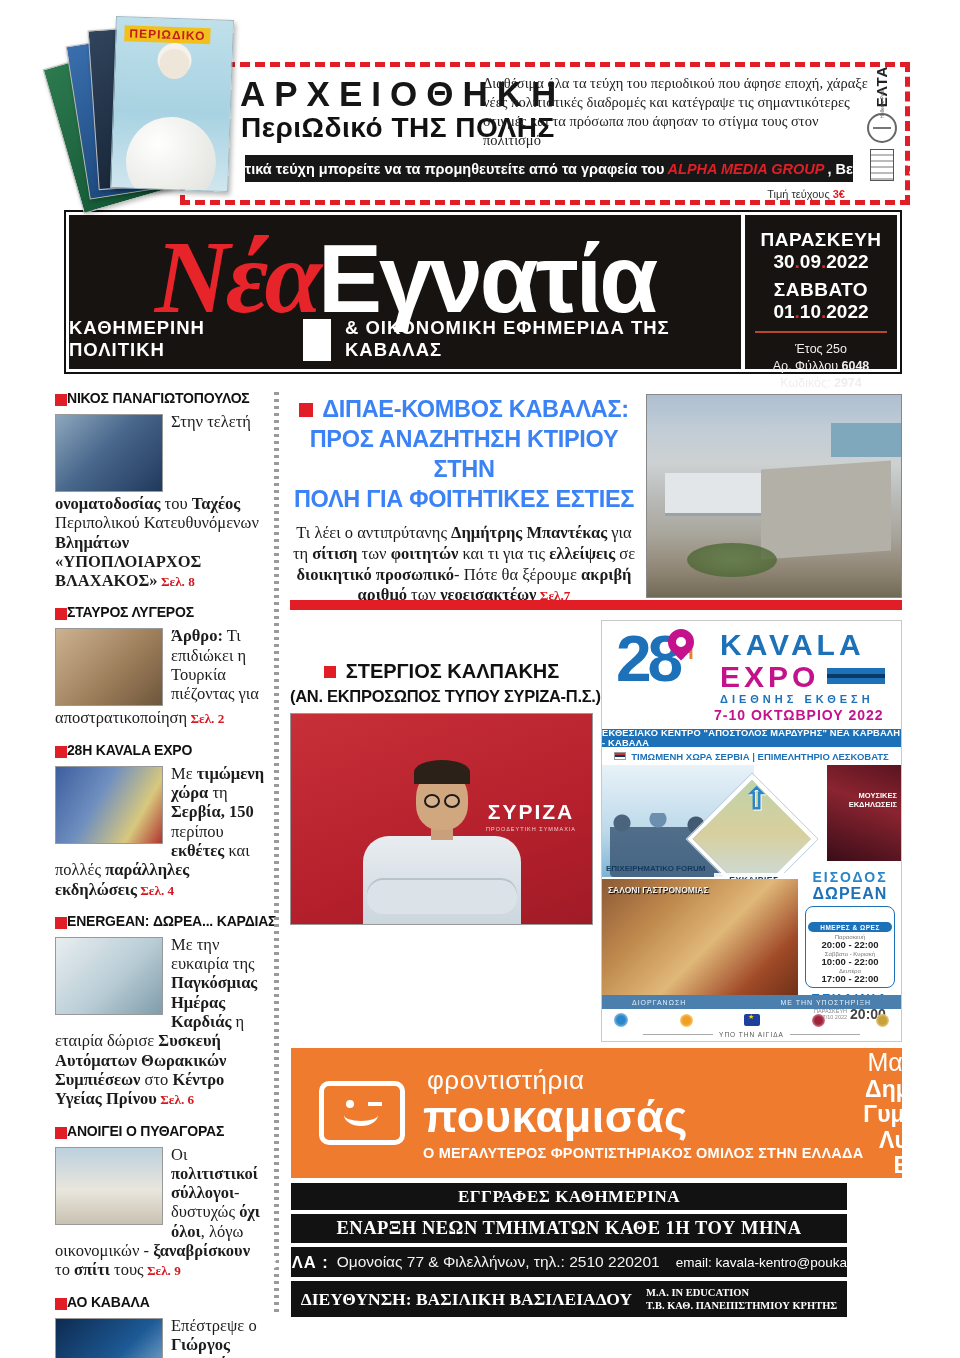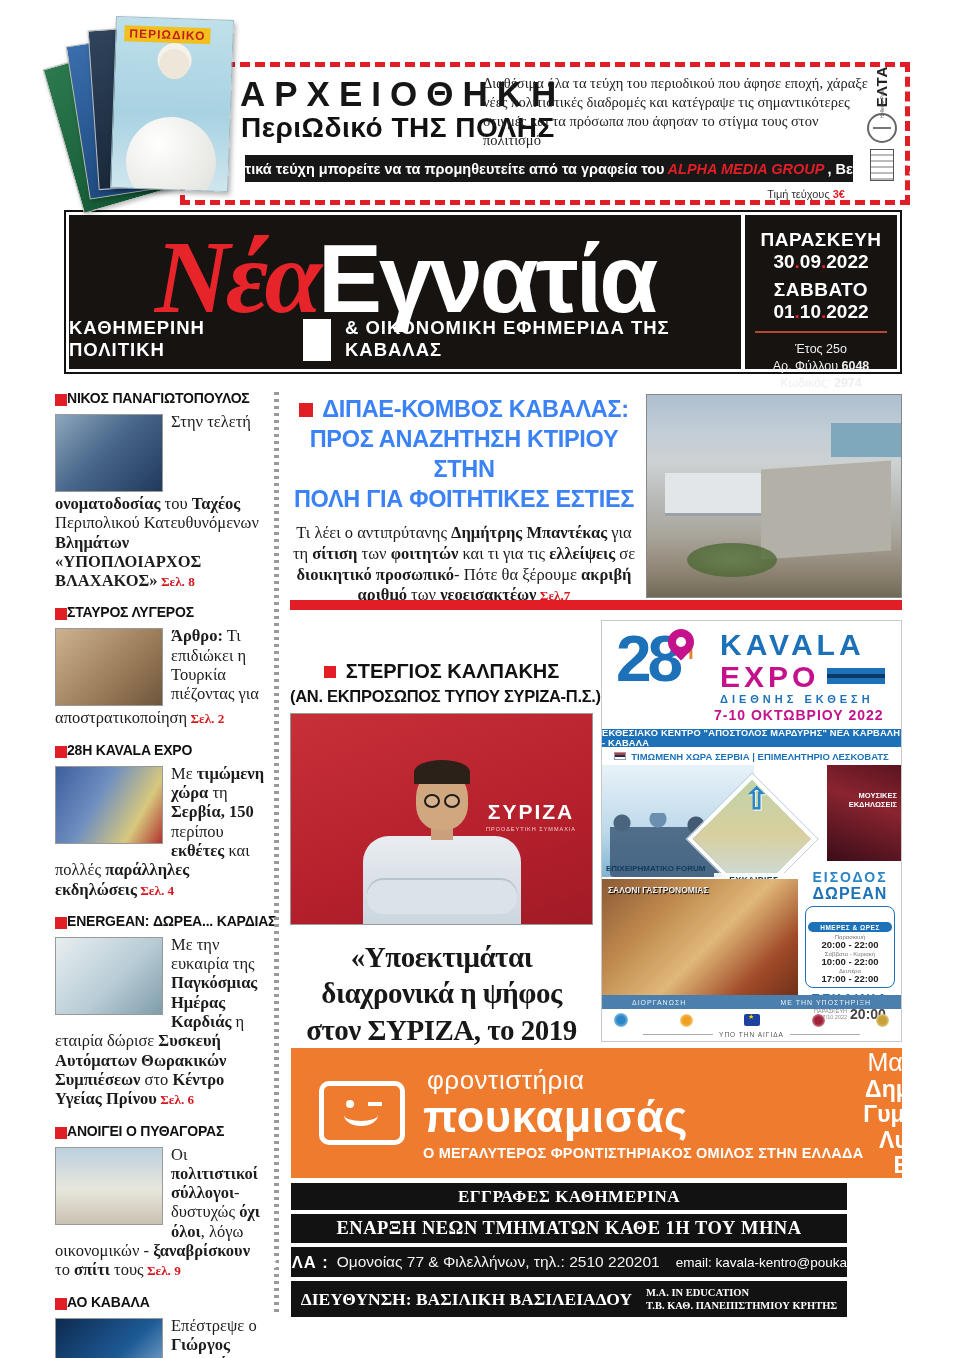--- a/index.html
+++ b/index.html
@@ -357,30 +357,20 @@
       <div class="man-hair"></div>
       <div class="man-glasses">
           <i></i>
           <i></i>
         </div>
       <div class="syriza">
         <div class="s1">ΣΥΡΙΖΑ</div>
         <div class="s2">ΠΡΟΟΔΕΥΤΙΚΗ ΣΥΜΜΑΧΙΑ</div>
       </div>
     </div>
-    <div class="kal-quote">
-      <div>«Υποεκτιμάται</div>
-      <div>διαχρονικά η ψήφος</div>
-      <div>στον ΣΥΡΙΖΑ, το 2019</div>
-      <div>μας έδιναν 25%</div>
-      <div>
-        <span>και πήραμε 32%»</span>
-        <span class="pg">Σελ. 5</span>
-      </div>
-    </div>
   </div>
 
   <div id="expo">
     <div class="expo-head">
       <div class="logo28"><span>28</span><span class="sup">Η</span></div>
       <div class="logo-pin"></div>
       <div class="expo-names">
         <div class="expo-kavala">KAVALA</div>
         <div class="expo-expo-row">
           <span class="expo-expo">EXPO</span>

